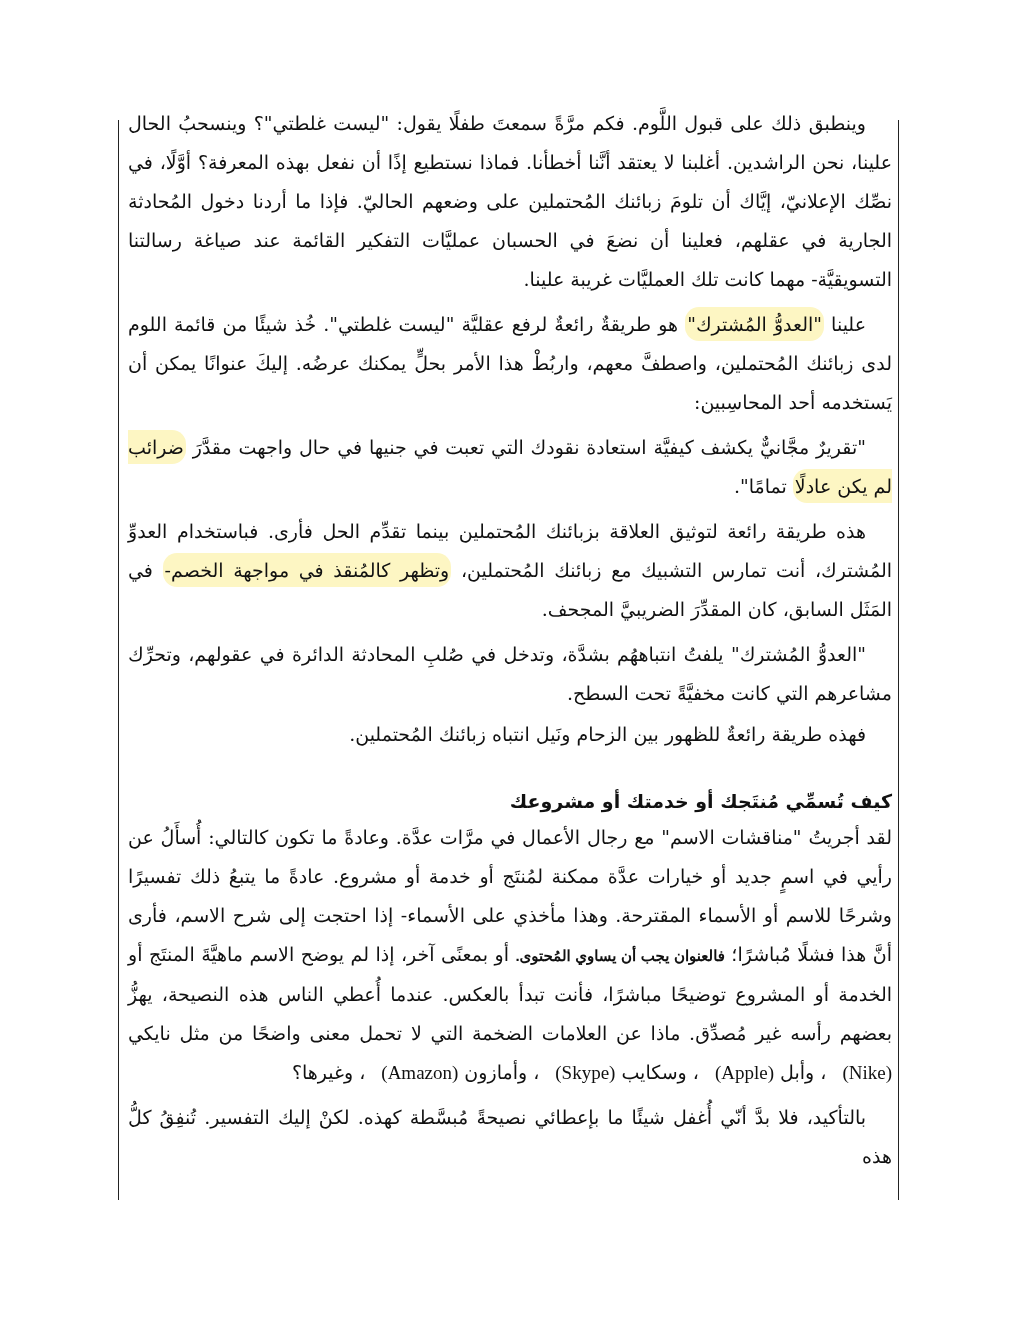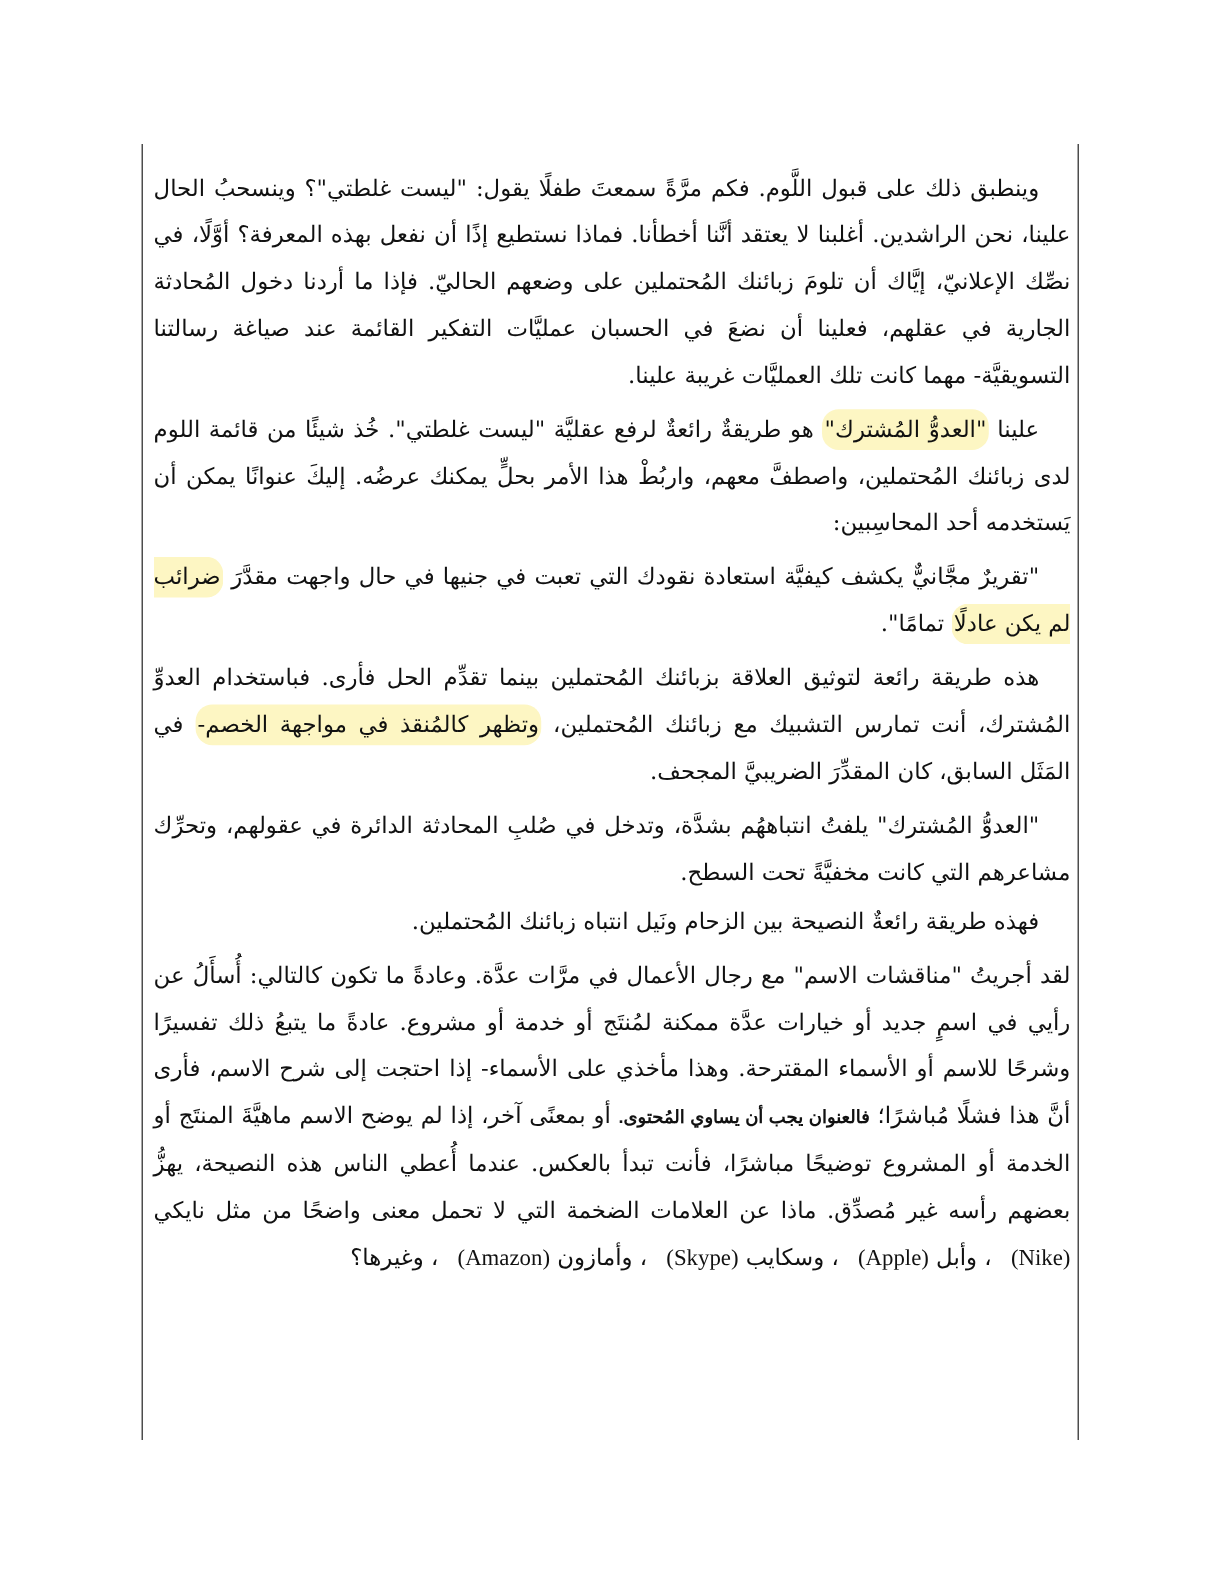--- a/index.html
+++ b/index.html
@@ -21,21 +21,21 @@
       top: 120px;
       width: 781px;
       height: 1080px;
       border-left: 1.5px solid #222;
       border-right: 1.5px solid #222;
       box-sizing: border-box;
     }
     .text-column {
       position: absolute;
       left: 128px;
-      top: 138px;
+      top: 104px;
       width: 764px;
       direction: rtl;
       text-align: justify;
       font-size: 19px;
       line-height: 39px;
     }
     .para {
       margin: 0 0 6px 0;
       text-indent: 26px;
     }
@@ -86,22 +86,24 @@
   <p class="para">
     <span>"تقريرٌ مجَّانيٌّ يكشف كيفيَّة استعادة نقودك التي تعبت في جنيها في حال واجهت مقدَّرَ </span><span class="hl">ضرائب لم يكن عادلًا</span><span> تمامًا".</span>
   </p>
 
   <p class="para">
     <span>هذه طريقة رائعة لتوثيق العلاقة بزبائنك المُحتملين بينما تقدِّم الحل فأرى. فباستخدام العدوِّ المُشترك، أنت تمارس التشبيك مع زبائنك المُحتملين، </span><span class="hl">وتظهر كالمُنقذ في مواجهة الخصم-</span><span> في المَثَل السابق، كان المقدِّرَ الضريبيَّ المجحف.</span>
   </p>
 
   <p class="para">"العدوُّ المُشترك" يلفتُ انتباههُم بشدَّة، وتدخل في صُلبِ المحادثة الدائرة في عقولهم، وتحرِّك مشاعرهم التي كانت مخفيَّةً تحت السطح.</p>
 
-  <p class="para indent-more">فهذه طريقة رائعةٌ النصيحة بين الزحام ونَيل انتباه زبائنك المُحتملين.</p>
+  <p class="para indent-more">فهذه طريقة رائعةٌ للظهور بين الزحام ونَيل انتباه زبائنك المُحتملين.</p>
 
+  <h2 class="heading">كيف تُسمِّي مُنتَجك أو خدمتك أو مشروعك</h2>
 
   <p class="para no-indent">
     <span>لقد أجريتُ "مناقشات الاسم" مع رجال الأعمال في مرَّات عدَّة. وعادةً ما تكون كالتالي: أُسأَلُ عن رأيي في اسمٍ جديد أو خيارات عدَّة ممكنة لمُنتَج أو خدمة أو مشروع. عادةً ما يتبعُ ذلك تفسيرًا وشرحًا للاسم أو الأسماء المقترحة. وهذا مأخذي على الأسماء- إذا احتجت إلى شرح الاسم، فأرى أنَّ هذا فشلًا مُباشرًا؛ </span><span class="bold-inline">فالعنوان يجب أن يساوي المُحتوى.</span><span> أو بمعنًى آخر، إذا لم يوضح الاسم ماهيَّةَ المنتَج أو الخدمة أو المشروع توضيحًا مباشرًا، فأنت تبدأ بالعكس. عندما أُعطي الناس هذه النصيحة، يهزُّ بعضهم رأسه غير مُصدِّق. ماذا عن العلامات الضخمة التي لا تحمل معنى واضحًا من مثل نايكي </span><span class="latin">(Nike)</span><span>، وأبل </span><span class="latin">(Apple)</span><span>، وسكايب </span><span class="latin">(Skype)</span><span>، وأمازون </span><span class="latin">(Amazon)</span><span>، وغيرها؟</span>
   </p>
 
+  <p class="para">بالتأكيد، فلا بدَّ أنّي أُغفل شيئًا ما بإعطائي نصيحةً مُبسَّطة كهذه. لكنْ إليك التفسير. تُنفِقُ كلُّ هذه</p>
 </div>
 
 <div class="clip"></div>
 
 </body></html>

